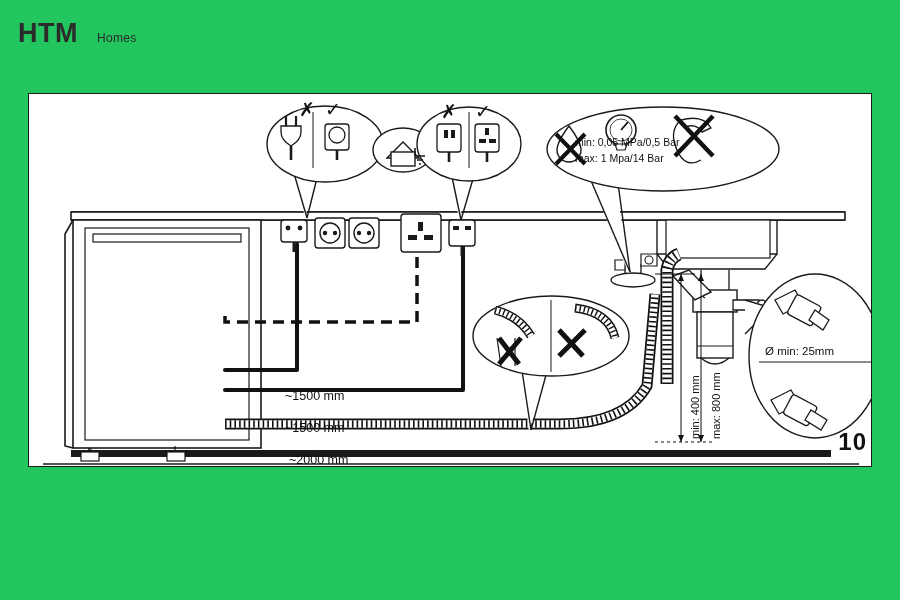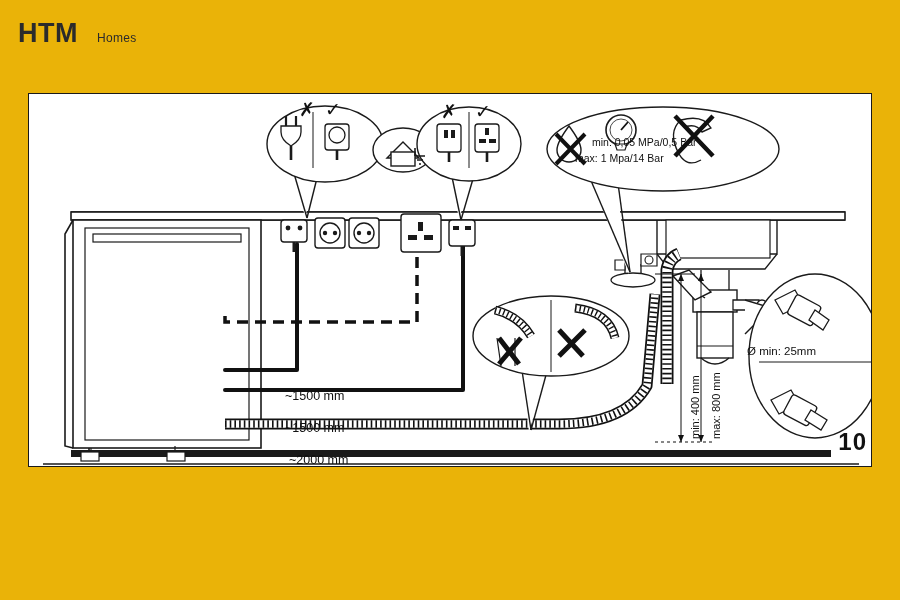--- a/index.html
+++ b/index.html
@@ -5,21 +5,21 @@
   html, body {
     margin: 0;
     padding: 0;
     background: #ffffff;
     font-family: "Liberation Sans", sans-serif;
   }
   #page {
     position: relative;
     width: 900px;
     height: 600px;
-    background: #eab308;
+    background: #22c55e;
     overflow: hidden;
   }
   
   #brand {
     position: absolute;
     left: 18px;
     top: 18px;
     display: flex;
     align-items: baseline;
     color: #2b2b2b;
@@ -339,24 +339,24 @@
           <path d="M786 216 L800 226 L794 236 L780 226 Z"></path>
 
           <path d="M742 306 L762 296 L770 310 L750 320 Z"></path>
           <rect x="764" y="300" width="28" height="22" rx="3" transform="rotate(28 764 300)"></rect>
           <path d="M782 316 L798 326 L792 336 L776 326 Z"></path>
         </g>
         <line x1="730" y1="268" x2="842" y2="268" stroke="#1a1a1a" stroke-width="1"></line>
       </g>
     </svg>
 
-    <div class="lbl lbl-small" style="left:563px; top:42px;">min: 0,05 MPa/0,5 Bar</div>
+    <div class="lbl lbl-small" style="left:546px; top:42px;">min: 0,05 MPa/0,5 Bar</div>
     <div class="lbl lbl-small" style="left:546px; top:58px;">max: 1 Mpa/14 Bar</div>
 
-    <div class="lbl lbl-diam" style="left:718px; top:251px;">Ø min: 25mm</div>
+    <div class="lbl lbl-diam" style="left:736px; top:251px;">Ø min: 25mm</div>
 
     <div class="lbl lbl-hose" style="left:256px; top:273px;">~1500 mm</div>
     <div class="lbl lbl-hose" style="left:256px; top:305px;">~1500 mm</div>
     <div class="lbl lbl-hose" style="left:260px; top:337px;">~2000 mm</div>
 
     <div class="lbl vert" style="left:660px; top:345px;">min: 400 mm</div>
     <div class="lbl vert" style="left:681px; top:345px;">max: 800 mm</div>
 
     <div id="pageno">10</div>
   </div>

